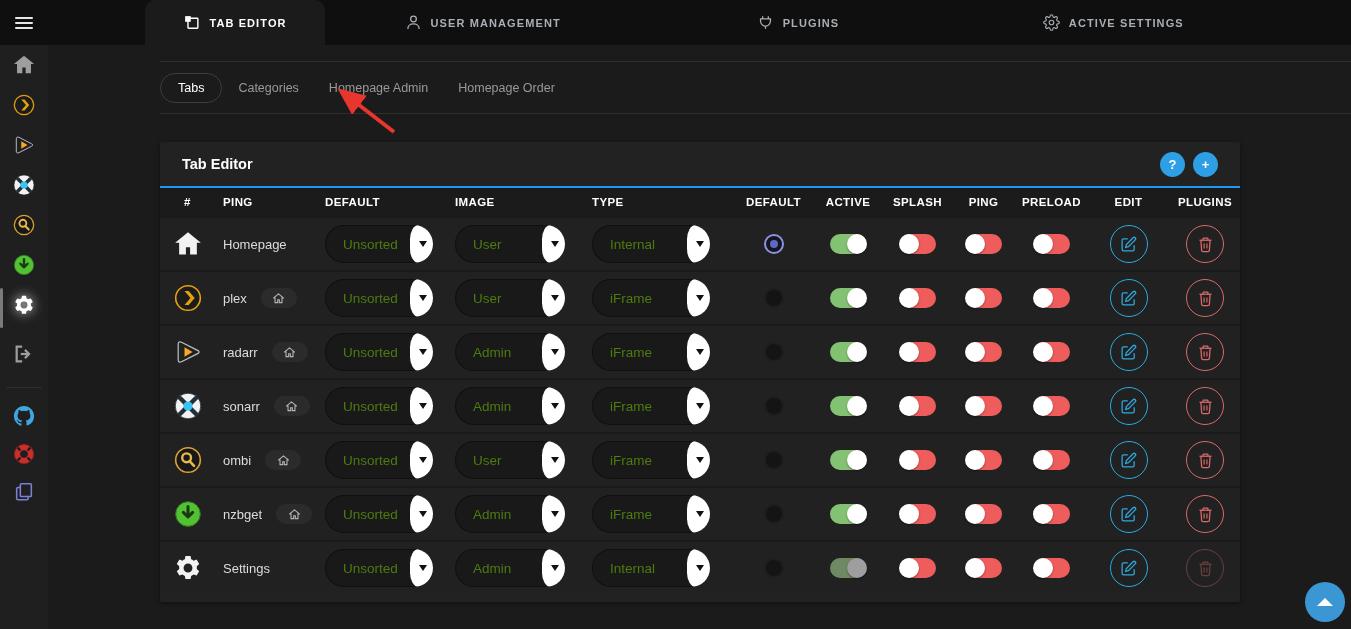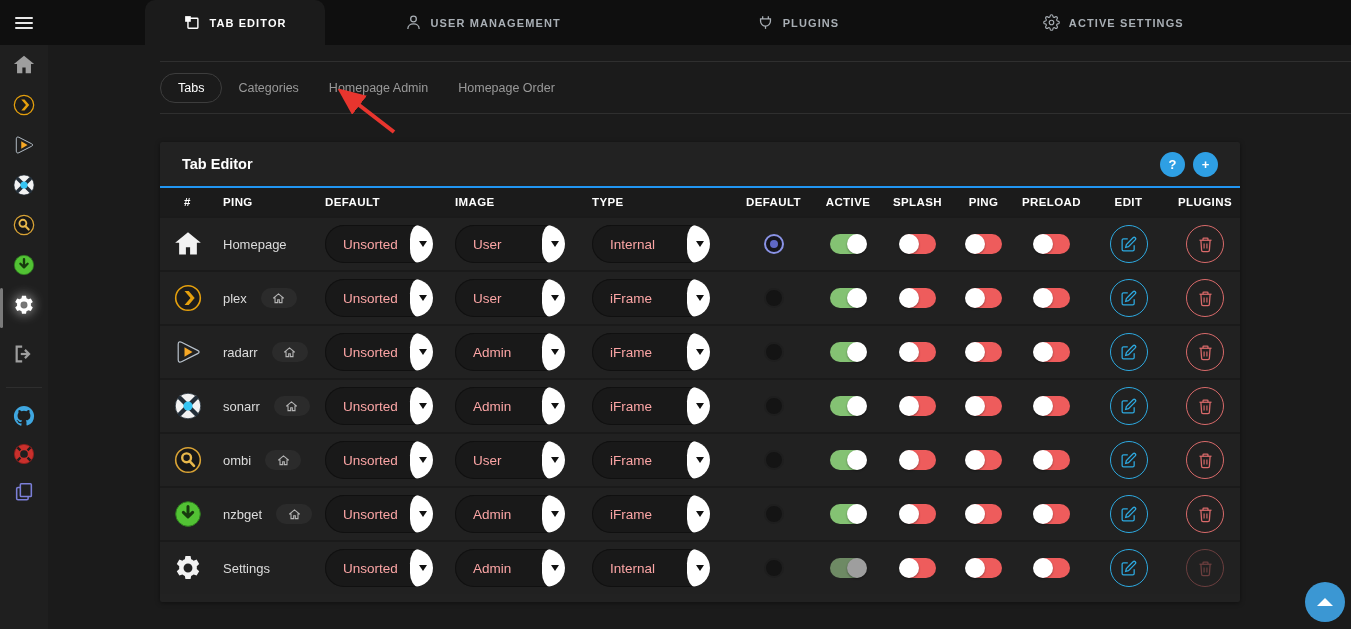--- a/index.html
+++ b/index.html
@@ -58,21 +58,21 @@
   .trow { height:54px; background:#212121; border-top:2px solid #1a1a1a; }
   .tab-icon { justify-self:center; display:flex; align-items:center; justify-content:center; width:30px; height:30px; color:#f2f2f2; }
   .tab-icon svg { width:28px; height:28px; }
   .name-cell { display:flex; align-items:center; padding-left:8px; gap:14px; }
   .tab-name { font-size:13px; color:#dcdcdc; }
   .home-badge { width:36px; height:20px; background:#2b2b2b; border-radius:10px; display:flex; align-items:center; justify-content:center; flex:none; }
   .home-badge svg { width:11px; height:11px; color:#b5b5b5; }
   .home-badge[data-state="false"] { visibility:hidden; }
 
   .select { position:relative; height:38px; background:#191919; border-radius:19px; display:flex; align-items:center; padding-left:18px; cursor:pointer; overflow:hidden; box-shadow:inset 0 0 0 1px #101010; }
-  .select .sel-value { font-size:13.5px; color:#fca5a5; }
+  .select .sel-value { font-size:13.5px; color:#4d7c0f; }
   .sel-cap { position:absolute; right:0; top:0; bottom:0; width:23px; background:#ffffff; border-radius:19px 19px 19px 19px / 19px 19px 19px 19px; border-top-left-radius:50% 50%; border-bottom-left-radius:50% 50%; display:flex; align-items:center; justify-content:center; }
   .sel-cap i { display:block; width:0; height:0; border-left:4.5px solid transparent; border-right:4.5px solid transparent; border-top:6px solid #111111; margin-left:2px; }
   .select.w-cat { width:108px; margin-left:0; }
   .select.w-grp { width:110px; margin-left:10px; justify-self:start; }
   .select.w-typ { width:118px; margin-left:12px; justify-self:start; }
 
   .radio { justify-self:center; width:20px; height:20px; border-radius:50%; position:relative; cursor:pointer; }
   .radio[data-state="checked"] { border:2px solid #8a93e6; background:#15151d; }
   .radio[data-state="checked"]::after { content:""; position:absolute; left:4px; top:4px; width:8px; height:8px; border-radius:50%; background:#5f68c8; }
   .radio[data-state="unchecked"] { border:2px solid #1e1e1e; background:#141414; }

